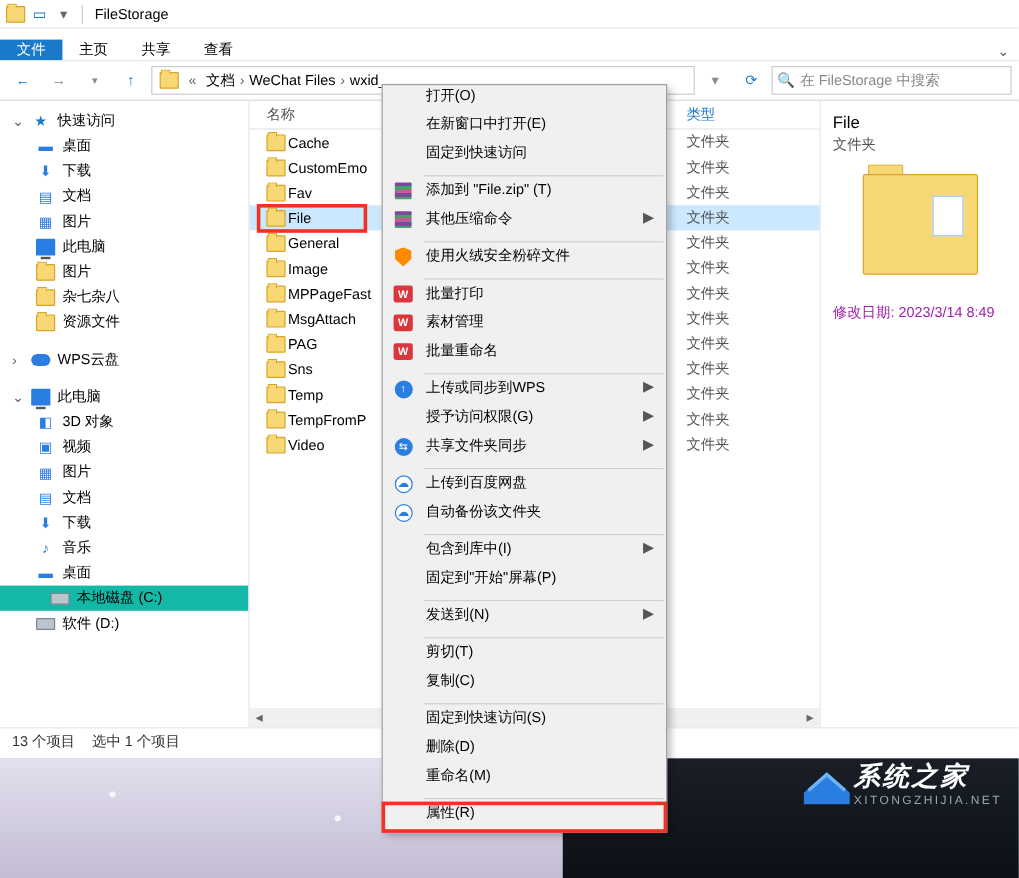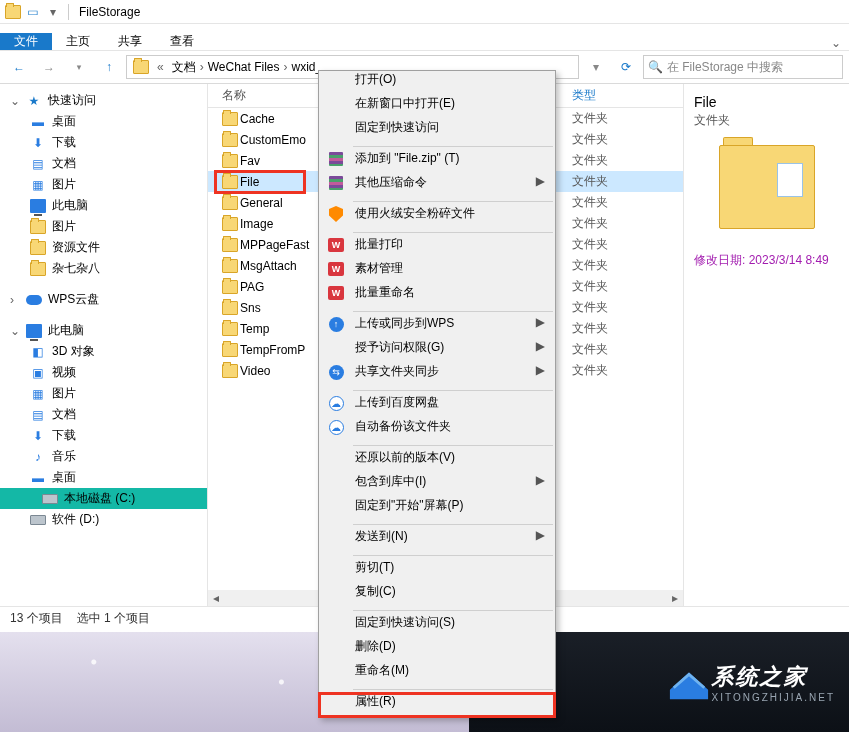--- a/index.html
+++ b/index.html
@@ -75,21 +75,21 @@
 .winrar { display:inline-block; }
 .winrar .stack { width: 14px; height: 14px; background: repeating-linear-gradient(#7c4a9a 0 3px,#4aa06b 3px 6px,#c25b9c 6px 9px); border-radius:1px; }
 .baidu { width: 15px; height: 15px; border-radius: 50%; background: #fff; color: #2a7de1; font-size: 10px; display: inline-flex; align-items: center; justify-content: center; border:1px solid #2a7de1; }
 .shield { width: 14px; height: 16px; background: #ff8a00; clip-path: polygon(50% 0,100% 18%,100% 60%,50% 100%,0 60%,0 18%); }
 
 .footer { position: absolute; left: 0; bottom: 0; height: 100px; width: 100%; background: linear-gradient(#b7c3d1, #7a8ca1); display:flex; }
 .footer .ice { flex:1; background: 
   radial-gradient(circle at 20% 30%, rgba(255,255,255,.8) 0 2px, transparent 3px),
   radial-gradient(circle at 60% 50%, rgba(255,255,255,.8) 0 2px, transparent 3px),
   linear-gradient(#e4e0ee,#c3bcd4); }
-.footer .dark { width: 380px; background: linear-gradient(#1a1f27,#0c1016); position: relative; display:flex; align-items:center; justify-content:flex-end; padding-right:14px; }
+.footer .dark { width: 380px; background: linear-gradient(#1a1f27,#0c1016); position: relative; display:flex; justify-content:flex-end; padding-right:14px; }
 .footer .logo { width: 46px; height: 42px; display:inline-flex; align-items:center; justify-content:center; }
 .footer .logo svg { width:100%; height:100%; }
 .footer .txt { text-align:left; }
 .footer .txt .cn { color:#fff; font-size:22px; font-weight:bold; letter-spacing:2px; font-style: italic; }
 .footer .txt .en { color:#9aa6b2; font-size:10px; letter-spacing:2px; }
 
 .ic-pc, .ic-generic { width:16px; height:14px; background:#2a7de1; border-radius:1px; position:relative; }
 .ic-pc::after { content:""; position:absolute; bottom:-3px; left:4px; width:8px; height:2px; background:#555; }
 .ic-cloud { width:16px; height:10px; background:#2a7de1; border-radius:6px; }
 .ic-disk { width:16px; height:10px; background:#bcc5cd; border:1px solid #7b8893; border-radius:1px; position:relative; }
@@ -171,27 +171,27 @@
     <div class="item indent">
         <span class="ic">
           <span class="fldicon"></span>
         </span>
         <span>图片</span>
       </div>
     <div class="item indent">
         <span class="ic">
           <span class="fldicon"></span>
         </span>
+        <span>杂七杂八</span>
+      </div>
+    <div class="item indent">
+        <span class="ic">
+          <span class="fldicon"></span>
+        </span>
         <span>资源文件</span>
-      </div>
-    <div class="item indent">
-        <span class="ic">
-          <span class="fldicon"></span>
-        </span>
-        <span>杂七杂八</span>
       </div>
     <div class="spacer"></div>
     <div class="item">
         <span class="arr">›</span>
         <span class="ic">
           <span class="ic-cloud"></span>
         </span>
         <span>WPS云盘</span>
       </div>
     <div class="spacer"></div>
@@ -461,23 +461,20 @@
       </span>
       <span>上传到百度网盘</span>
     </div>
   <div class="mi">
       <span class="mic">
         <span class="baidu">☁</span>
       </span>
       <span>自动备份该文件夹</span>
     </div>
   <div class="sep"></div>
-  <div class="mi">
-      <span>还原以前的版本(V)</span>
-    </div>
   <div class="mi">
       <span>包含到库中(I)</span>
       <span class="sub">▶</span>
     </div>
   <div class="mi">
       <span>固定到"开始"屏幕(P)</span>
     </div>
   <div class="sep"></div>
   <div class="mi">
       <span>发送到(N)</span>

